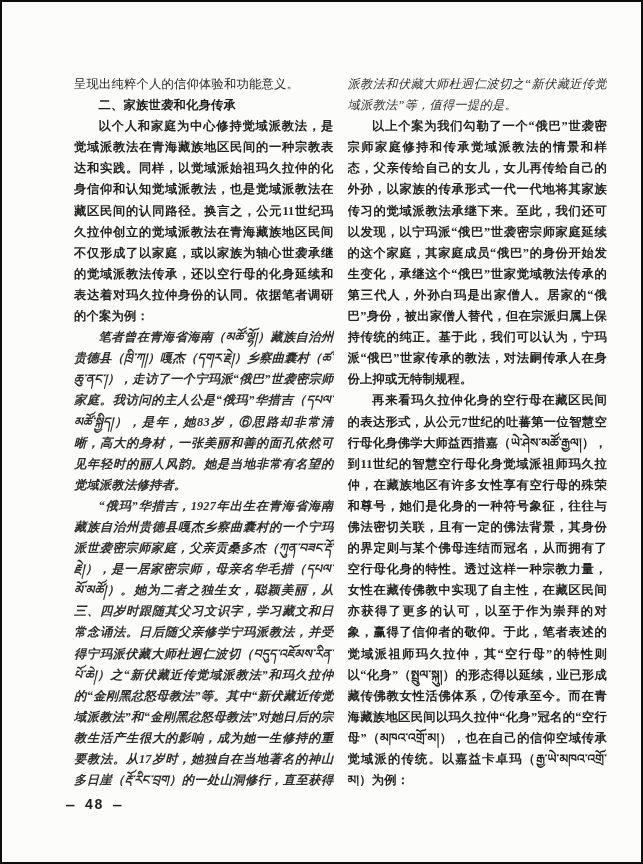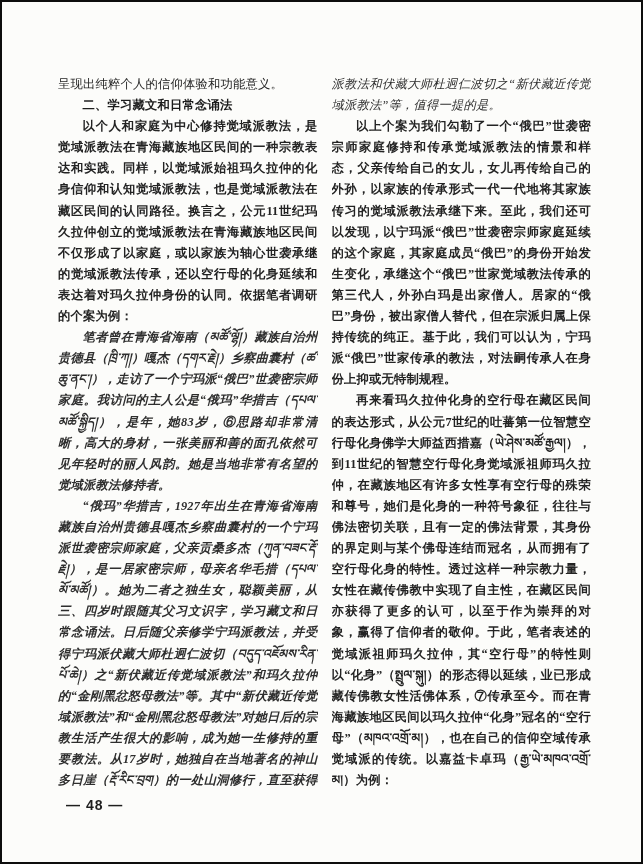--- a/index.html
+++ b/index.html
@@ -8,21 +8,21 @@
     width:643px; height:864px;
     box-sizing:border-box;
     background:#fcfcfa;
     border:2px solid #0d0d0d;
     overflow:hidden;
     font-family:"Liberation Serif","DejaVu Serif",serif;
     color:#232323;
   }
   .columns {
     position:absolute;
-    top:72px; left:56px;
+    top:72px; left:72px;
     width:533px;
     display:flex;
     gap:14px;
   }
   .col {
     width:260px;
     height:712px;
     overflow:hidden;
   }
   .col p {
@@ -39,36 +39,36 @@
     text-indent:2em;
     color:#1c1c1c;
   }
   .kai {
     font-style:italic;
     color:#2e2e2e;
   }
   .footer {
     position:absolute;
     left:64px; top:795px;
-    font-family:Liberation Sans, sans-serif;
+    font-family:Liberation Mono, monospace;
     font-weight:bold;
     font-size:14px;
     color:#1e1e1e;
     letter-spacing:1px;
   }
 </style>
 </head>
 <body>
 
 <div class="page">
   <div class="columns">
 
     <div class="col">
       <p>呈现出纯粹个人的信仰体验和功能意义。</p>
-      <p class="heading">二、学习藏文和日常念诵法</p>
+      <p class="heading">二、家族世袭和化身传承</p>
       <p class="indent">以个人和家庭为中心修持觉域派教法，是觉域派教法在青海藏族地区民间的一种宗教表达和实践。同样，以觉域派始祖玛久拉仲的化身信仰和认知觉域派教法，也是觉域派教法在藏区民间的认同路径。换言之，公元11世纪玛久拉仲创立的觉域派教法在青海藏族地区民间不仅形成了以家庭，或以家族为轴心世袭承继的觉域派教法传承，还以空行母的化身延续和表达着对玛久拉仲身份的认同。依据笔者调研的个案为例：</p>
       <p class="indent kai">笔者曾在青海省海南（མཚོ་ལྷོ།）藏族自治州贵德县（ཁྲི་ཀ།）嘎杰（དགར་རྗེ།）乡察曲囊村（ཚ་ཆུ་ནང་།），走访了一个宁玛派“俄巴”世袭密宗师家庭。我访问的主人公是“俄玛”华措吉（དཔལ་མཚོ་སྐྱིད།），是年，她83岁，⑥思路却非常清晰，高大的身材，一张美丽和善的面孔依然可见年轻时的丽人风韵。她是当地非常有名望的觉域派教法修持者。</p>
       <p class="indent kai">“俄玛”华措吉，1927年出生在青海省海南藏族自治州贵德县嘎杰乡察曲囊村的一个宁玛派世袭密宗师家庭，父亲贡桑多杰（ཀུན་བཟང་རྡོ་རྗེ།），是一居家密宗师，母亲名华毛措（དཔལ་མོ་མཚོ།）。她为二者之独生女，聪颖美丽，从三、四岁时跟随其父习文识字，学习藏文和日常念诵法。日后随父亲修学宁玛派教法，并受得宁玛派伏藏大师杜迥仁波切（བདུད་འཇོམས་རིན་པོ་ཆེ།）之“新伏藏近传觉域派教法”和玛久拉仲的“金刚黑忿怒母教法”等。其中“新伏藏近传觉域派教法”和“金刚黑忿怒母教法”对她日后的宗教生活产生很大的影响，成为她一生修持的重要教法。从17岁时，她独自在当地著名的神山多日崖（རྡོ་རིང་བྲག）的一处山洞修行，直至获得各种验觉和修行经验。遵循觉域派教法轨范游历“一百零八泉法”修行获得大成就，在当地以觉域派教法成就者而享有名声。30岁时，与邻村的居家密宗师杜都嘉（བདུད་འདུལ་རྒྱལ།）成婚，生有一女，并和女儿一起生活。改革开放后，随着宗教信仰自由政策的落实，她的修行生活也从幕后走向台前，常常为上门求法医治疾病的当地群众等解除痛苦，深受村民的尊重。值得一提的是，觉域派教法中有许多祛除和医治疾病的法门。觉域派祖师玛久拉仲称其教法，是“医治四百零四种疾病的妙法”。华措吉老人也依自己的法术医术为人们祛病驱邪，满足当地人的需求。</p>
 
     </div>
 
     <div class="col">
       <p class="kai">派教法和伏藏大师杜迥仁波切之“新伏藏近传觉域派教法”等，值得一提的是。</p>
       <p class="indent">以上个案为我们勾勒了一个“俄巴”世袭密宗师家庭修持和传承觉域派教法的情景和样态，父亲传给自己的女儿，女儿再传给自己的外孙，以家族的传承形式一代一代地将其家族传习的觉域派教法承继下来。至此，我们还可以发现，以宁玛派“俄巴”世袭密宗师家庭延续的这个家庭，其家庭成员“俄巴”的身份开始发生变化，承继这个“俄巴”世家觉域教法传承的第三代人，外孙白玛是出家僧人。居家的“俄巴”身份，被出家僧人替代，但在宗派归属上保持传统的纯正。基于此，我们可以认为，宁玛派“俄巴”世家传承的教法，对法嗣传承人在身份上抑或无特制规程。</p>
       <p class="indent">再来看玛久拉仲化身的空行母在藏区民间的表达形式，从公元7世纪的吐蕃第一位智慧空行母化身佛学大师益西措嘉（ཡེ་ཤེས་མཚོ་རྒྱལ།），到11世纪的智慧空行母化身觉域派祖师玛久拉仲，在藏族地区有许多女性享有空行母的殊荣和尊号，她们是化身的一种符号象征，往往与佛法密切关联，且有一定的佛法背景，其身份的界定则与某个佛母连结而冠名，从而拥有了空行母化身的特性。透过这样一种宗教力量，女性在藏传佛教中实现了自主性，在藏区民间亦获得了更多的认可，以至于作为崇拜的对象，赢得了信仰者的敬仰。于此，笔者表述的觉域派祖师玛久拉仲，其“空行母”的特性则以“化身”（སྤྲུལ་སྐུ།）的形态得以延续，业已形成藏传佛教女性活佛体系，⑦传承至今。而在青海藏族地区民间以玛久拉仲“化身”冠名的“空行母”（མཁའ་འགྲོ་མ།），也在自己的信仰空域传承觉域派的传统。以嘉益卡卓玛（རྒྱ་ཡེ་མཁའ་འགྲོ་མ།）为例：</p>

